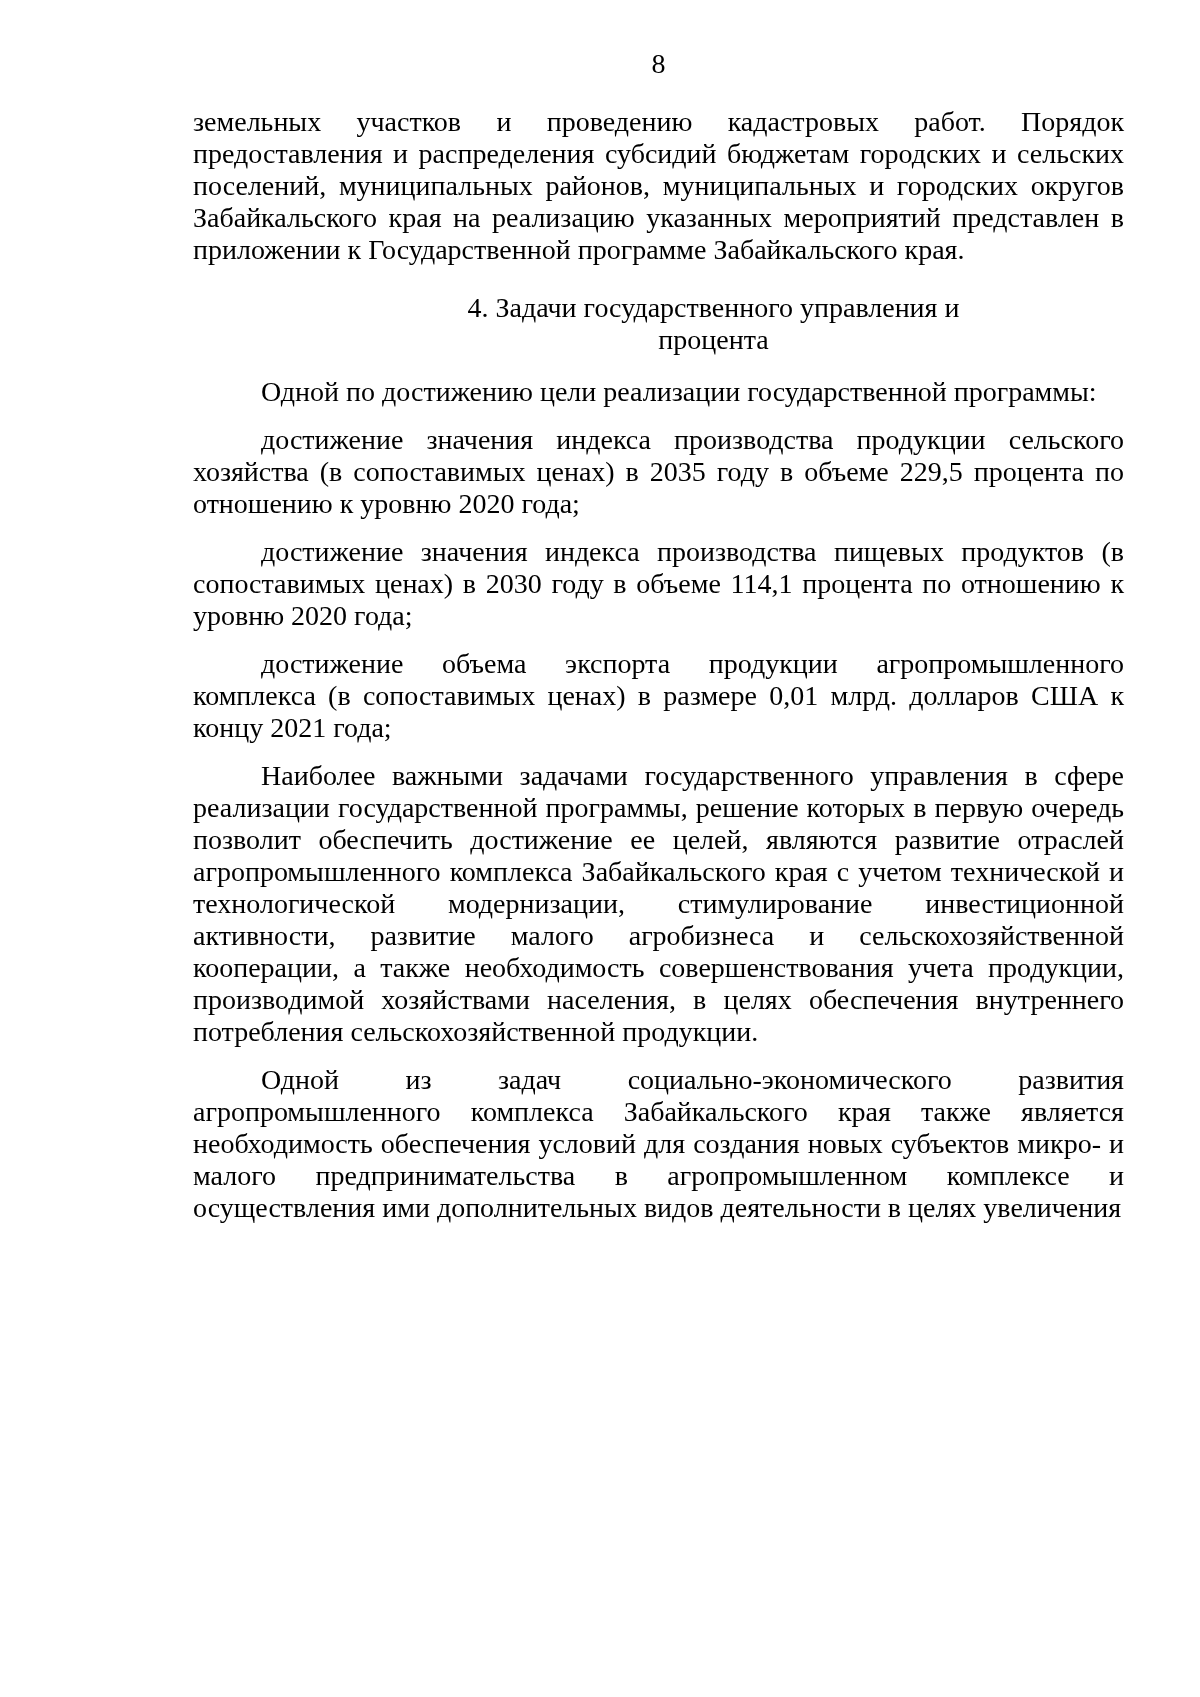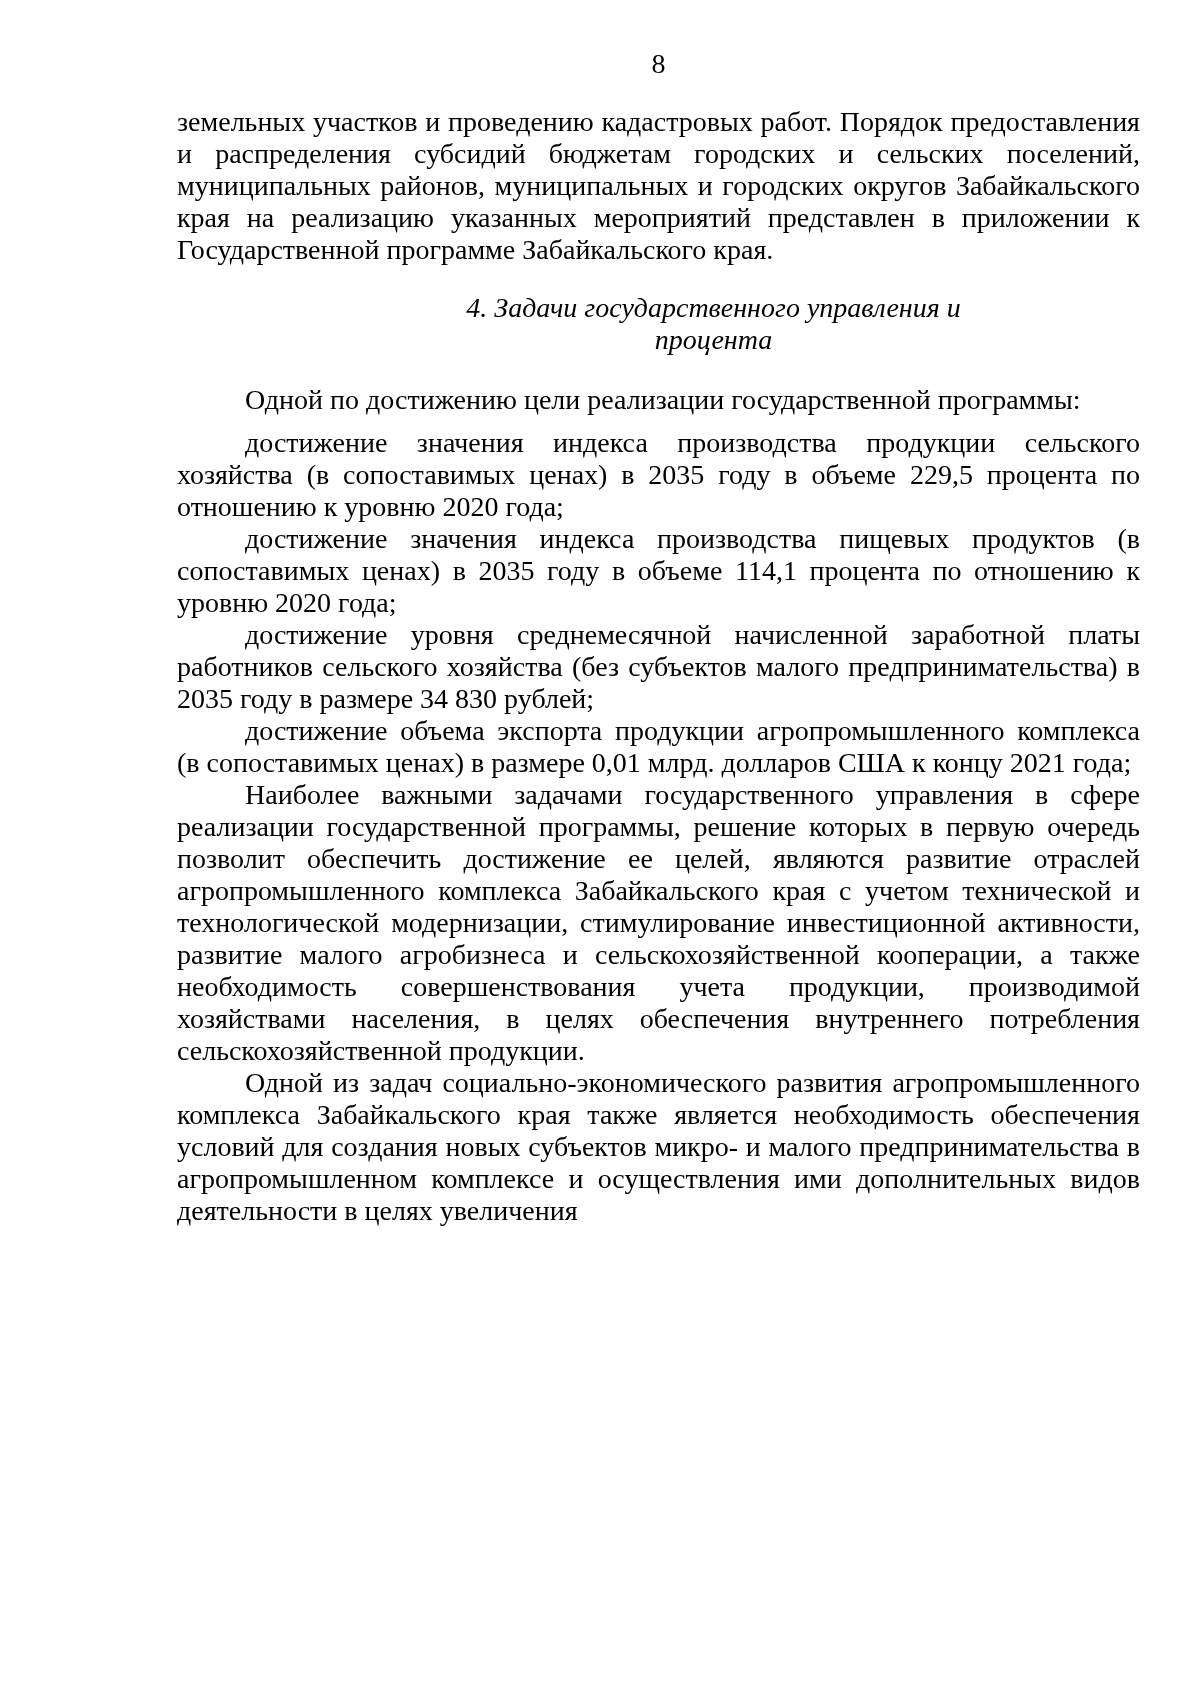--- a/index.html
+++ b/index.html
@@ -18,31 +18,30 @@
     font-family: "Liberation Serif", "DejaVu Serif", serif;
     font-size: 28px;
     line-height: 32px;
     overflow: hidden;
   }
   .page-number {
     text-align: center;
     margin: 0 0 26px 0;
   }
   p.para {
-    margin: 0;
+    margin: 16px;
     text-align: justify;
     font-family: Liberation Serif, serif;
   }
   p.para.indent {
     text-indent: 68px;
   }
   .section-heading {
-    margin: 26px 0 28px 110px;
+    margin: 26px 0 20px 110px;
     text-align: center;
-    font-style: italic;
   }
   .section-heading .h-line {
     white-space: nowrap;
   }
   p.para.first-task {
     margin-top: 11px;
   }
 </style>
 </head>
 <body>
@@ -56,23 +55,22 @@
   <div class="section-heading">
     <div class="h-line">4. Задачи государственного управления и</div>
     <div class="h-line">процента</div>
   </div>
 
 
   <p class="para indent">Одной по достижению цели реализации государственной программы:</p>
 
   <p class="para indent first-task">достижение значения индекса производства продукции сельского хозяйства (в сопоставимых ценах) в 2035 году в объеме 229,5 процента по отношению к уровню 2020 года;</p>
 
-  <p class="para indent">достижение значения индекса производства пищевых продуктов (в сопоставимых ценах) в 2035 году в объеме 114,1 процента по отношению к уровню 2020 года;</p>
+  <p class="para indent">достижение значения индекса производства пищевых продуктов (в сопоставимых ценах) в 2030 году в объеме 114,1 процента по отношению к уровню 2020 года;</p>
 
-  <p class="para indent">достижение уровня среднемесячной начисленной заработной платы работников сельского хозяйства (без субъектов малого предпринимательства) в 2035 году в размере 34&nbsp;830 рублей;</p>
 
   <p class="para indent">достижение объема экспорта продукции агропромышленного комплекса (в сопоставимых ценах) в размере 0,01 млрд. долларов США к концу 2021 года;</p>
 
 
   <p class="para indent">Наиболее важными задачами государственного управления в сфере реализации государственной программы, решение которых в первую очередь позволит обеспечить достижение ее целей, являются развитие отраслей агропромышленного комплекса Забайкальского края с учетом технической и технологической модернизации, стимулирование инвестиционной активности, развитие малого агробизнеса и сельскохозяйственной кооперации, а также необходимость совершенствования учета продукции, производимой хозяйствами населения, в целях обеспечения внутреннего потребления сельскохозяйственной продукции.</p>
 
   <p class="para indent">Одной из задач социально-экономического развития агропромышленного комплекса Забайкальского края также является необходимость обеспечения условий для создания новых субъектов микро- и малого предпринимательства в агропромышленном комплексе и осуществления ими дополнительных видов деятельности в целях увеличения</p>
 
 </div>
 

